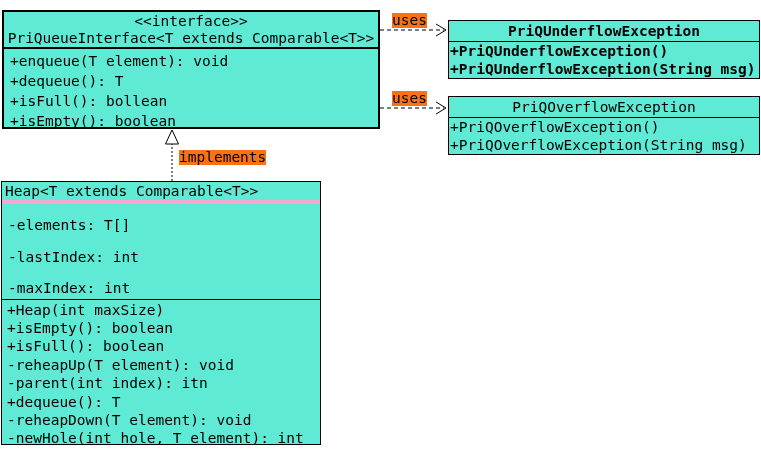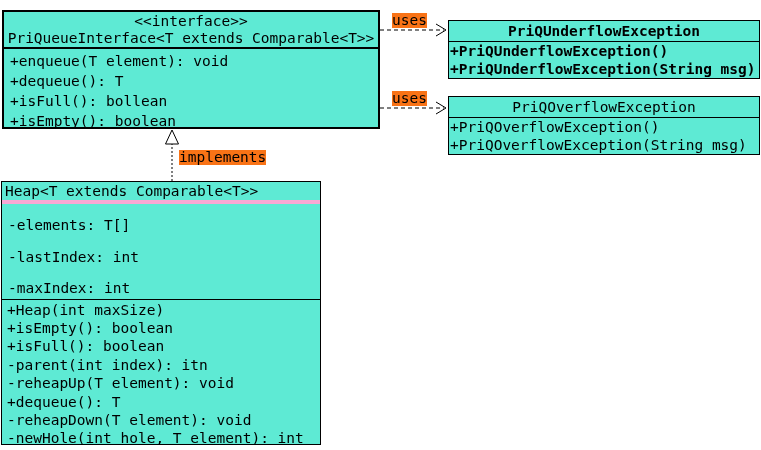--- a/index.html
+++ b/index.html
@@ -175,22 +175,22 @@
     <div class="title-left">Heap&lt;T extends Comparable&lt;T&gt;&gt;</div>
     <div class="attrs">
         <div class="member">-elements: T[]</div>
         <div class="member">-lastIndex: int</div>
         <div class="member">-maxIndex: int</div>
       </div>
     <div class="methods">
         <div class="member">+Heap(int maxSize)</div>
         <div class="member">+isEmpty(): boolean</div>
         <div class="member">+isFull(): boolean</div>
+        <div class="member">-reheapUp(T element): void</div>
         <div class="member">-parent(int index): itn</div>
-        <div class="member">-reheapUp(T element): void</div>
         <div class="member">+dequeue(): T</div>
         <div class="member">-reheapDown(T element): void</div>
         <div class="member">-newHole(int hole, T element): int</div>
         <div class="member">+toString(): String</div>
       </div>
   </div>
 
 </div>
 
 </body></html>

